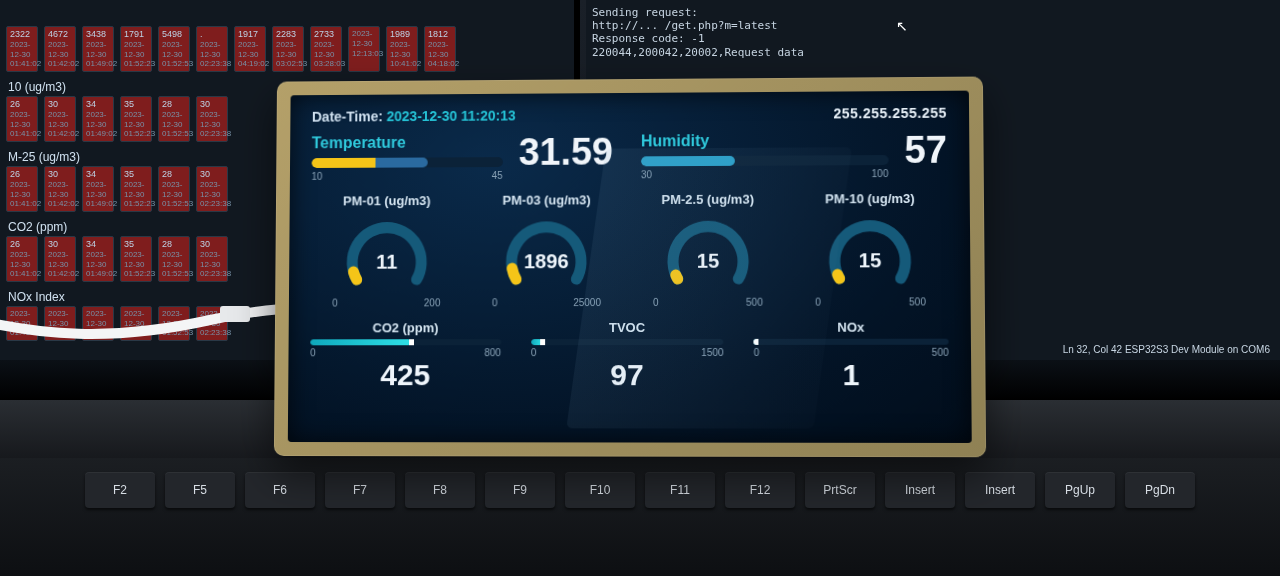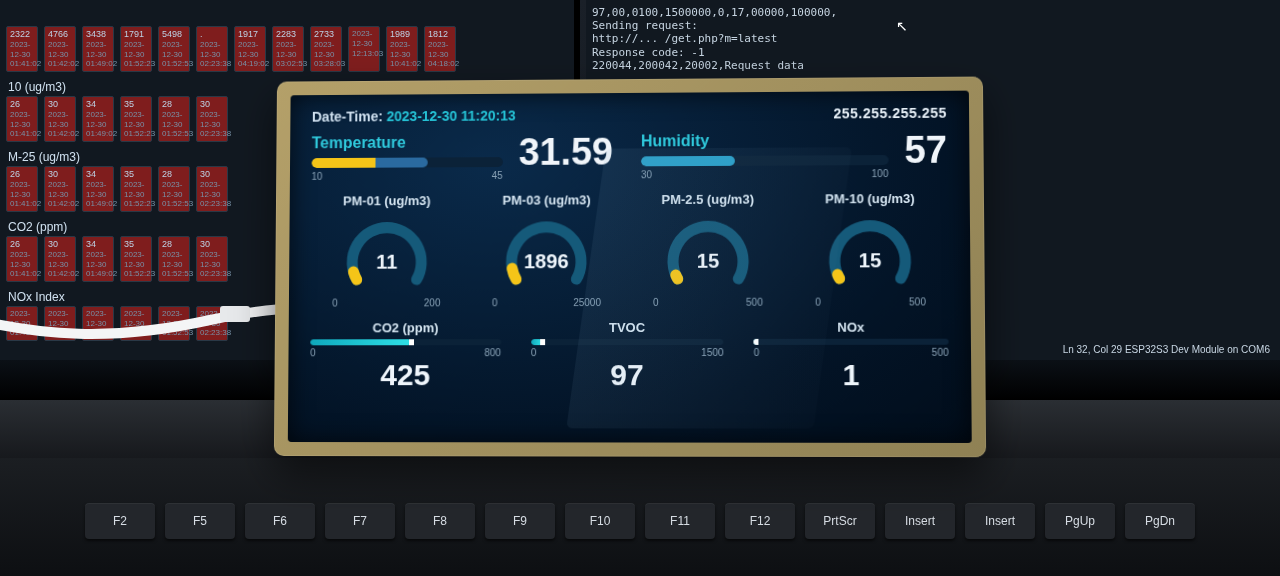--- a/index.html
+++ b/index.html
@@ -39,21 +39,20 @@
   }
   .keyboard {
     position:absolute; left:0; right:0; top:458px; height:118px;
     background:linear-gradient(180deg,#1b1e22 0%, #0d0f12 100%);
     display:flex; align-items:flex-start; justify-content:center; gap:10px; padding-top:14px;
   }
   .key {
     min-width:70px; height:36px; background:#23262b; border-radius:4px;
     color:#d7dde4; font-size:12px; display:flex; align-items:center; justify-content:center;
     box-shadow: inset 0 1px 0 rgba(255,255,255,.05), 0 2px 3px rgba(0,0,0,.6);
-    margin-top: 31px;
   }
   .desk {
     position:absolute; left:0; right:0; top:400px; height:60px;
     background:linear-gradient(180deg,#2a2e33 0%,#16181c 100%);
   }
 
   
   .cable {
     position:absolute; left:-40px; top:300px; width:340px; height:120px;
     pointer-events:none;
@@ -117,21 +116,21 @@
 </style>
 </head>
 <body>
 
 <div class="scene">
 
   <div class="bg-monitor-left">
     <div class="bg-section-title" style="visibility:hidden">.</div>
     <div class="bg-timeline" id="bg-chips">
         <div class="bg-chip"><span class="v">2322</span>2023-12-30<br>01:41:02</div>
-        <div class="bg-chip"><span class="v">4766</span>2023-12-30<br>01:42:02</div>
+        <div class="bg-chip"><span class="v">4672</span>2023-12-30<br>01:42:02</div>
         <div class="bg-chip"><span class="v">3438</span>2023-12-30<br>01:49:02</div>
         <div class="bg-chip"><span class="v">1791</span>2023-12-30<br>01:52:23</div>
         <div class="bg-chip"><span class="v">5498</span>2023-12-30<br>01:52:53</div>
         <div class="bg-chip"><span class="v">.</span>2023-12-30<br>02:23:38</div>
         <div class="bg-chip"><span class="v">1917</span>2023-12-30<br>04:19:02</div>
         <div class="bg-chip"><span class="v">2283</span>2023-12-30<br>03:02:53</div>
         <div class="bg-chip"><span class="v">2733</span>2023-12-30<br>03:28:03</div>
         <div class="bg-chip"><span class="v"></span>2023-12-30<br>12:13:03</div>
         <div class="bg-chip"><span class="v">1989</span>2023-12-30<br>10:41:02</div>
         <div class="bg-chip"><span class="v">1812</span>2023-12-30<br>04:18:02</div>
@@ -171,29 +170,28 @@
           <div class="bg-chip">2023-12-30<br>01:49:02</div>
           <div class="bg-chip">2023-12-30<br>01:52:23</div>
           <div class="bg-chip">2023-12-30<br>01:52:53</div>
           <div class="bg-chip">2023-12-30<br>02:23:38</div>
         </div>
       </div>
   </div>
 
   <div class="bg-monitor-right">
     <div id="bg-term">
-        <div class="bg-term-line">97,00,0100,1500000,0,17,00000,100000,</div>
         <div class="bg-term-line">Sending request:</div>
         <div class="bg-term-line">http://...                                  /get.php?m=latest</div>
         <div class="bg-term-line">Response code: -1</div>
         <div class="bg-term-line">220044,200042,20002,Request data</div>
       </div>
     <span class="bg-cursor" style="left:310px; top:18px;">↖</span>
   </div>
-  <div class="statusbar-right">Ln 32, Col 29      ESP32S3 Dev Module on COM6</div>
+  <div class="statusbar-right">Ln 32, Col 42      ESP32S3 Dev Module on COM6</div>
 
   <div class="laptop-screen-bottom"></div>
   <div class="desk"></div>
   <div class="keyboard" id="keyboard">
       <div class="key">F2</div>
       <div class="key">F5</div>
       <div class="key">F6</div>
       <div class="key">F7</div>
       <div class="key">F8</div>
       <div class="key">F9</div>

